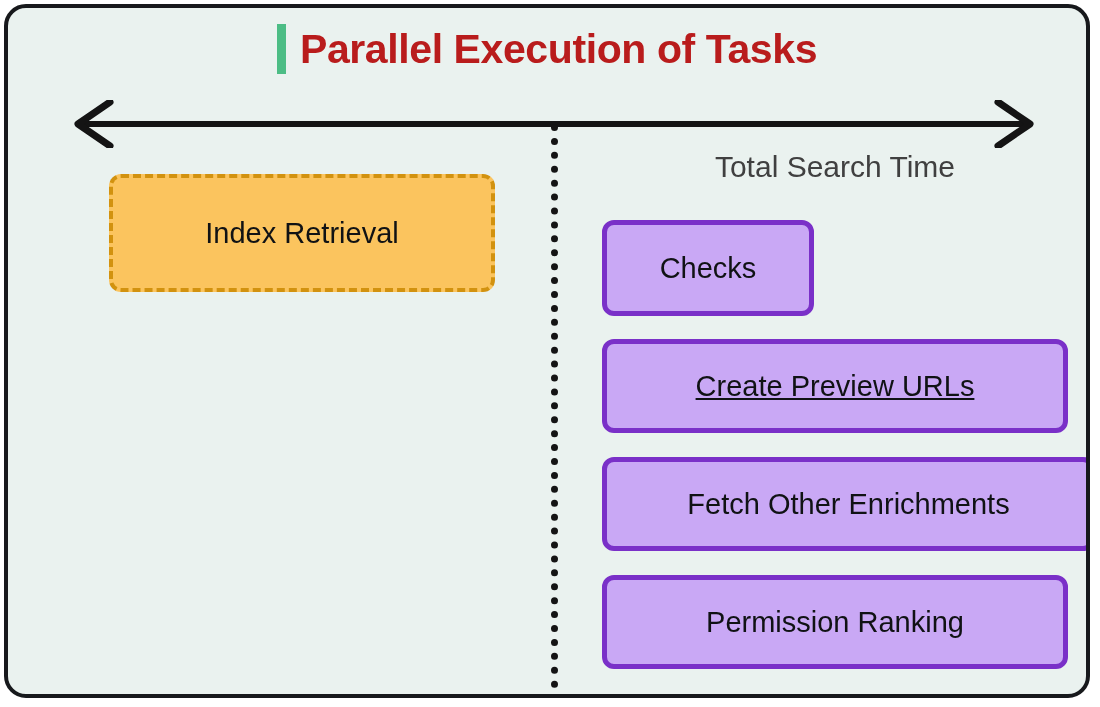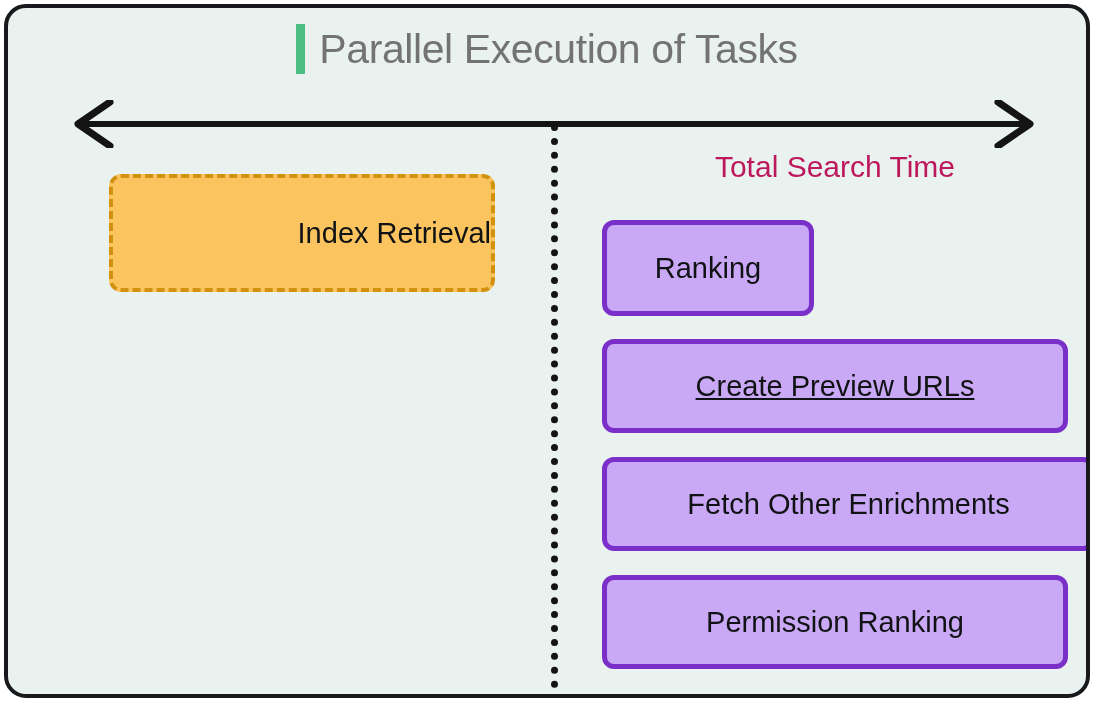--- a/index.html
+++ b/index.html
@@ -39,22 +39,22 @@
   }
   #title-accent-bar {
     width: 9px;
     height: 50px;
     background: #4cbd85;
     margin-right: 14px;
     flex: none;
   }
   #page-title {
     font-size: 41px;
-    font-weight: normal;
-    color: #737373;
+    font-weight: bold;
+    color: #b91c1c;
     letter-spacing: -0.4px;
     white-space: nowrap;
   }
 
   
   #timeline-arrow {
     position: absolute;
     left: 56px;
     top: 92px;
     width: 980px;
@@ -72,21 +72,21 @@
   }
 
   
   #total-search-time-label {
     position: absolute;
     left: 594px;
     top: 142px;
     width: 466px;
     text-align: center;
     font-size: 30px;
-    color: #be185d;
+    color: #404040;
     white-space: nowrap;
   }
 
   
   .task-box {
     position: absolute;
     box-sizing: border-box;
     display: flex;
     align-items: center;
     justify-content: center;
@@ -98,21 +98,21 @@
     background: #fbc45e;
     border: 4px dashed #d2920f;
     border-radius: 12px;
   }
   .task-box.solid-purple {
     background: #c9a8f5;
     border: 5px solid #7a30c8;
     border-radius: 12px;
   }
 
-  #box-index-retrieval   { left: 101px; top: 166px; width: 386px; height: 118px; justify-content: flex-end; }
+  #box-index-retrieval   { left: 101px; top: 166px; width: 386px; height: 118px; }
   #box-ranking           { left: 594px; top: 212px; width: 212px; height: 96px;  }
   #box-create-preview    { left: 594px; top: 331px; width: 466px; height: 94px; text-decoration: underline;  }
   #box-fetch-enrichments { left: 594px; top: 449px; width: 493px; height: 94px;  }
   #box-permission-checks { left: 594px; top: 567px; width: 466px; height: 94px;  }
 </style>
 </head>
 <body>
 
 <div id="diagram-frame">
 
@@ -129,21 +129,21 @@
 
   <div id="phase-divider"></div>
 
   <div id="total-search-time-label">Total Search Time</div>
 
   <div id="box-index-retrieval" class="task-box dashed-orange">
     <span>Index Retrieval</span>
   </div>
 
   <div id="box-ranking" class="task-box solid-purple">
-    <span>Ranking</span>
+    <span>Checks</span>
   </div>
 
   <div id="box-create-preview" class="task-box solid-purple">
     <span>Create Preview URLs</span>
   </div>
 
   <div id="box-fetch-enrichments" class="task-box solid-purple">
     <span>Fetch Other Enrichments</span>
   </div>
 

